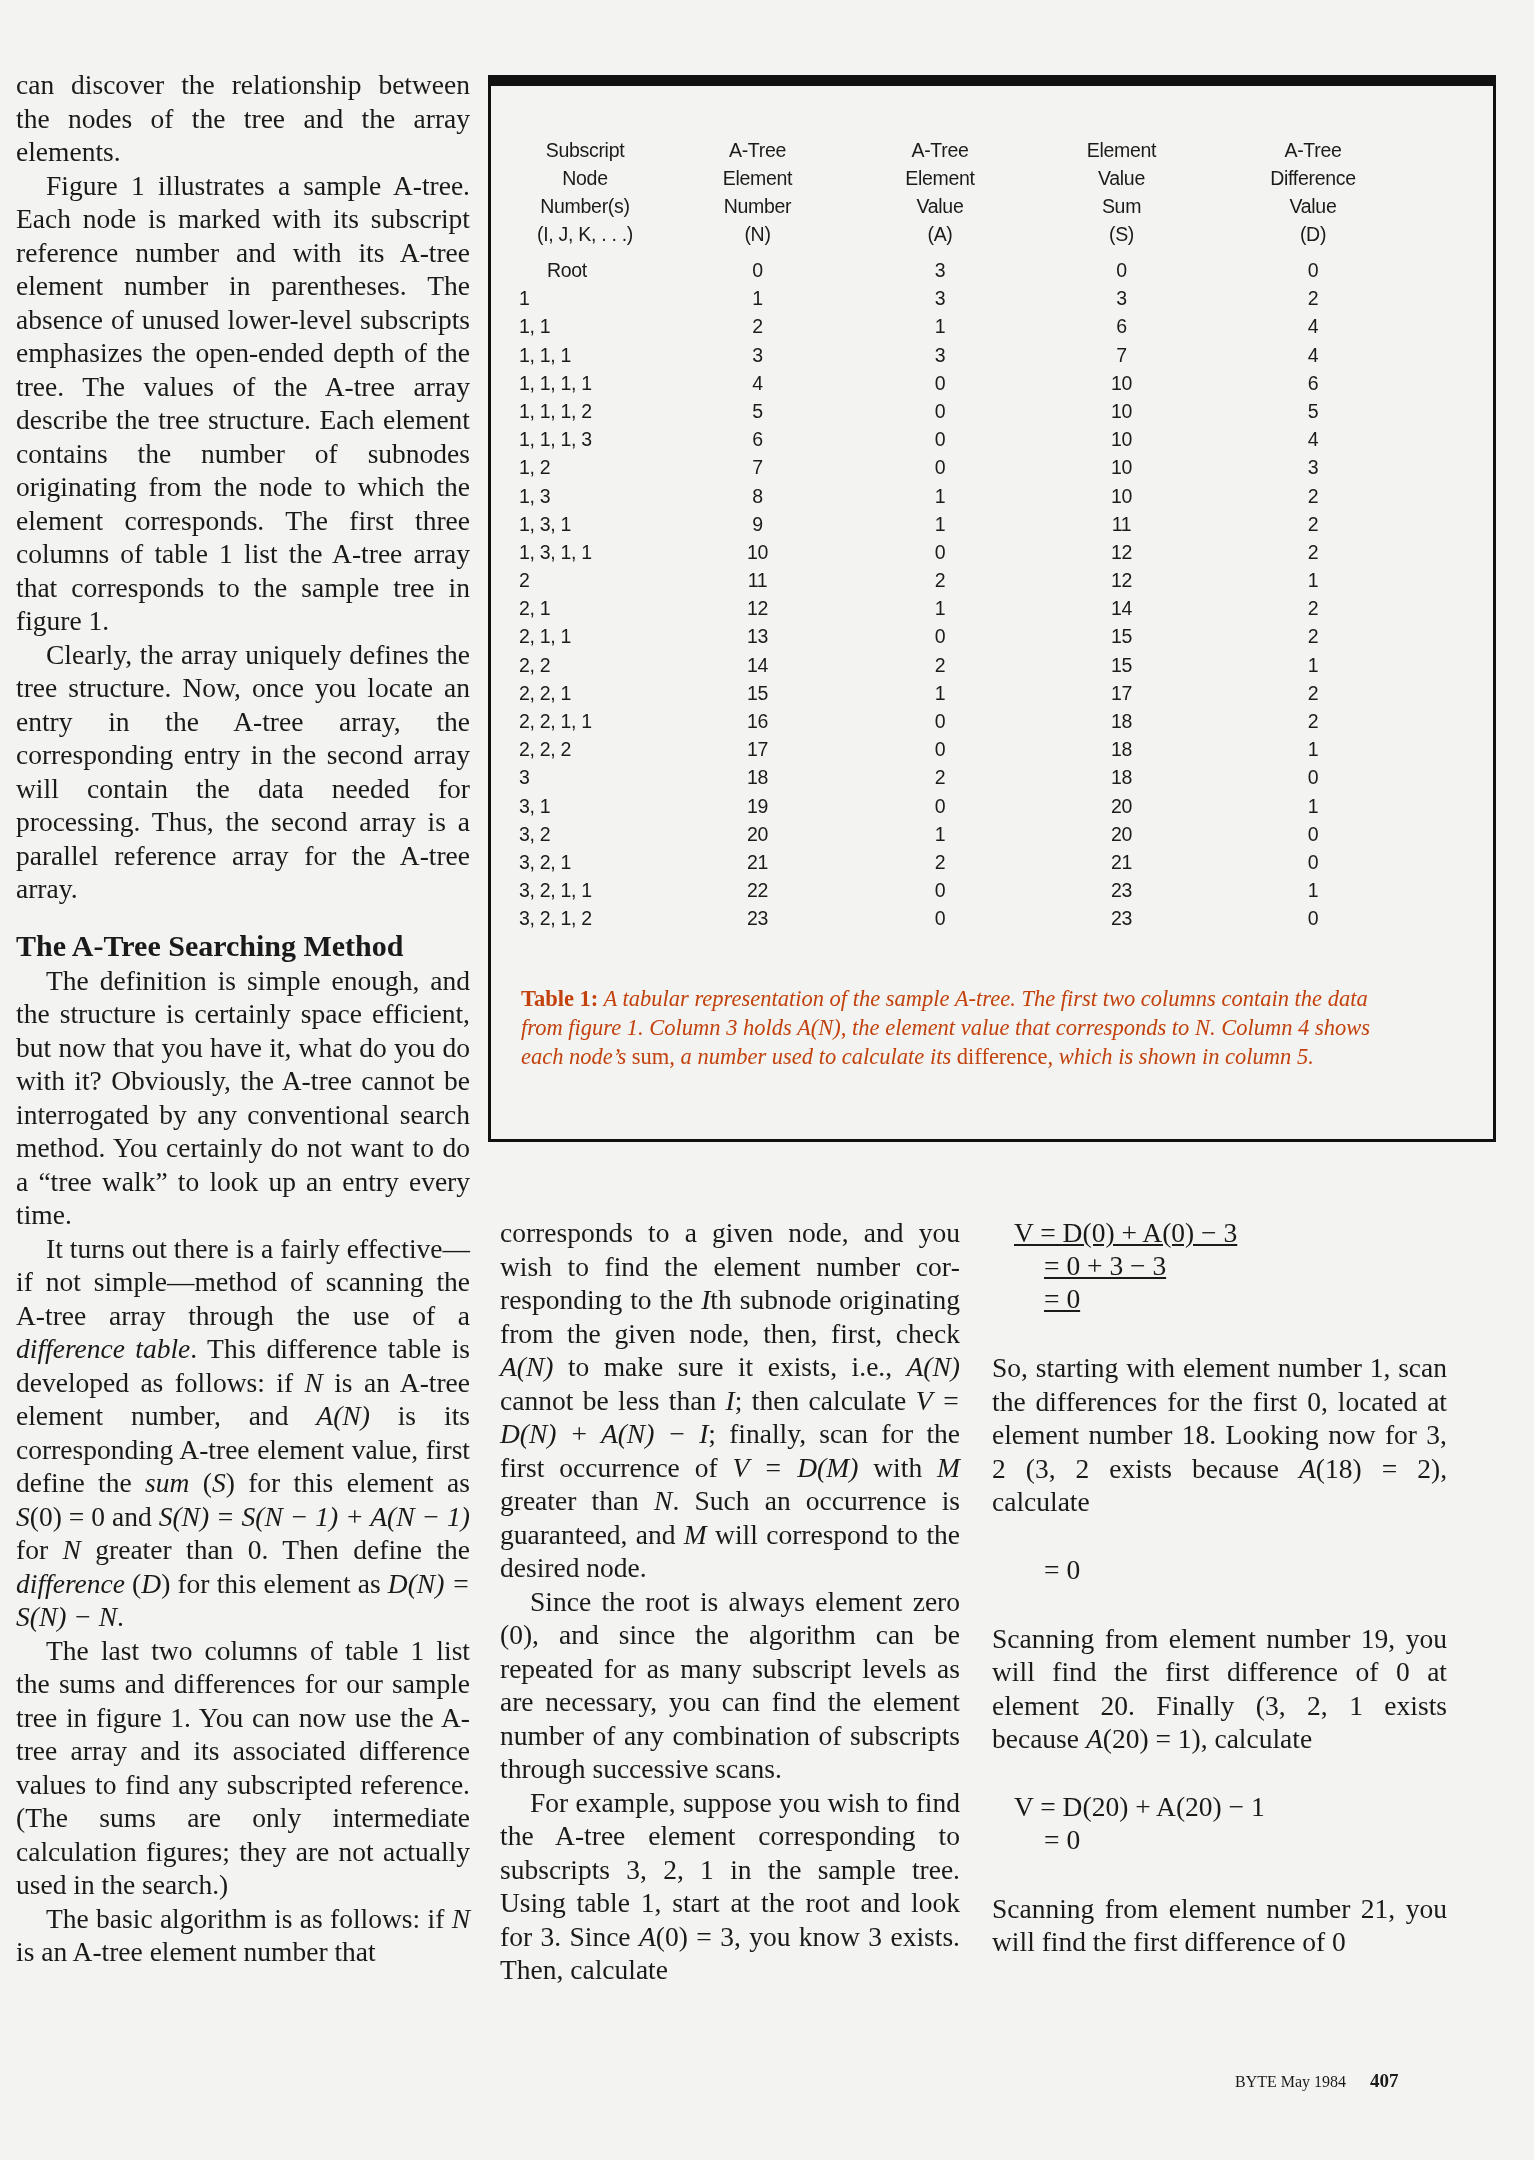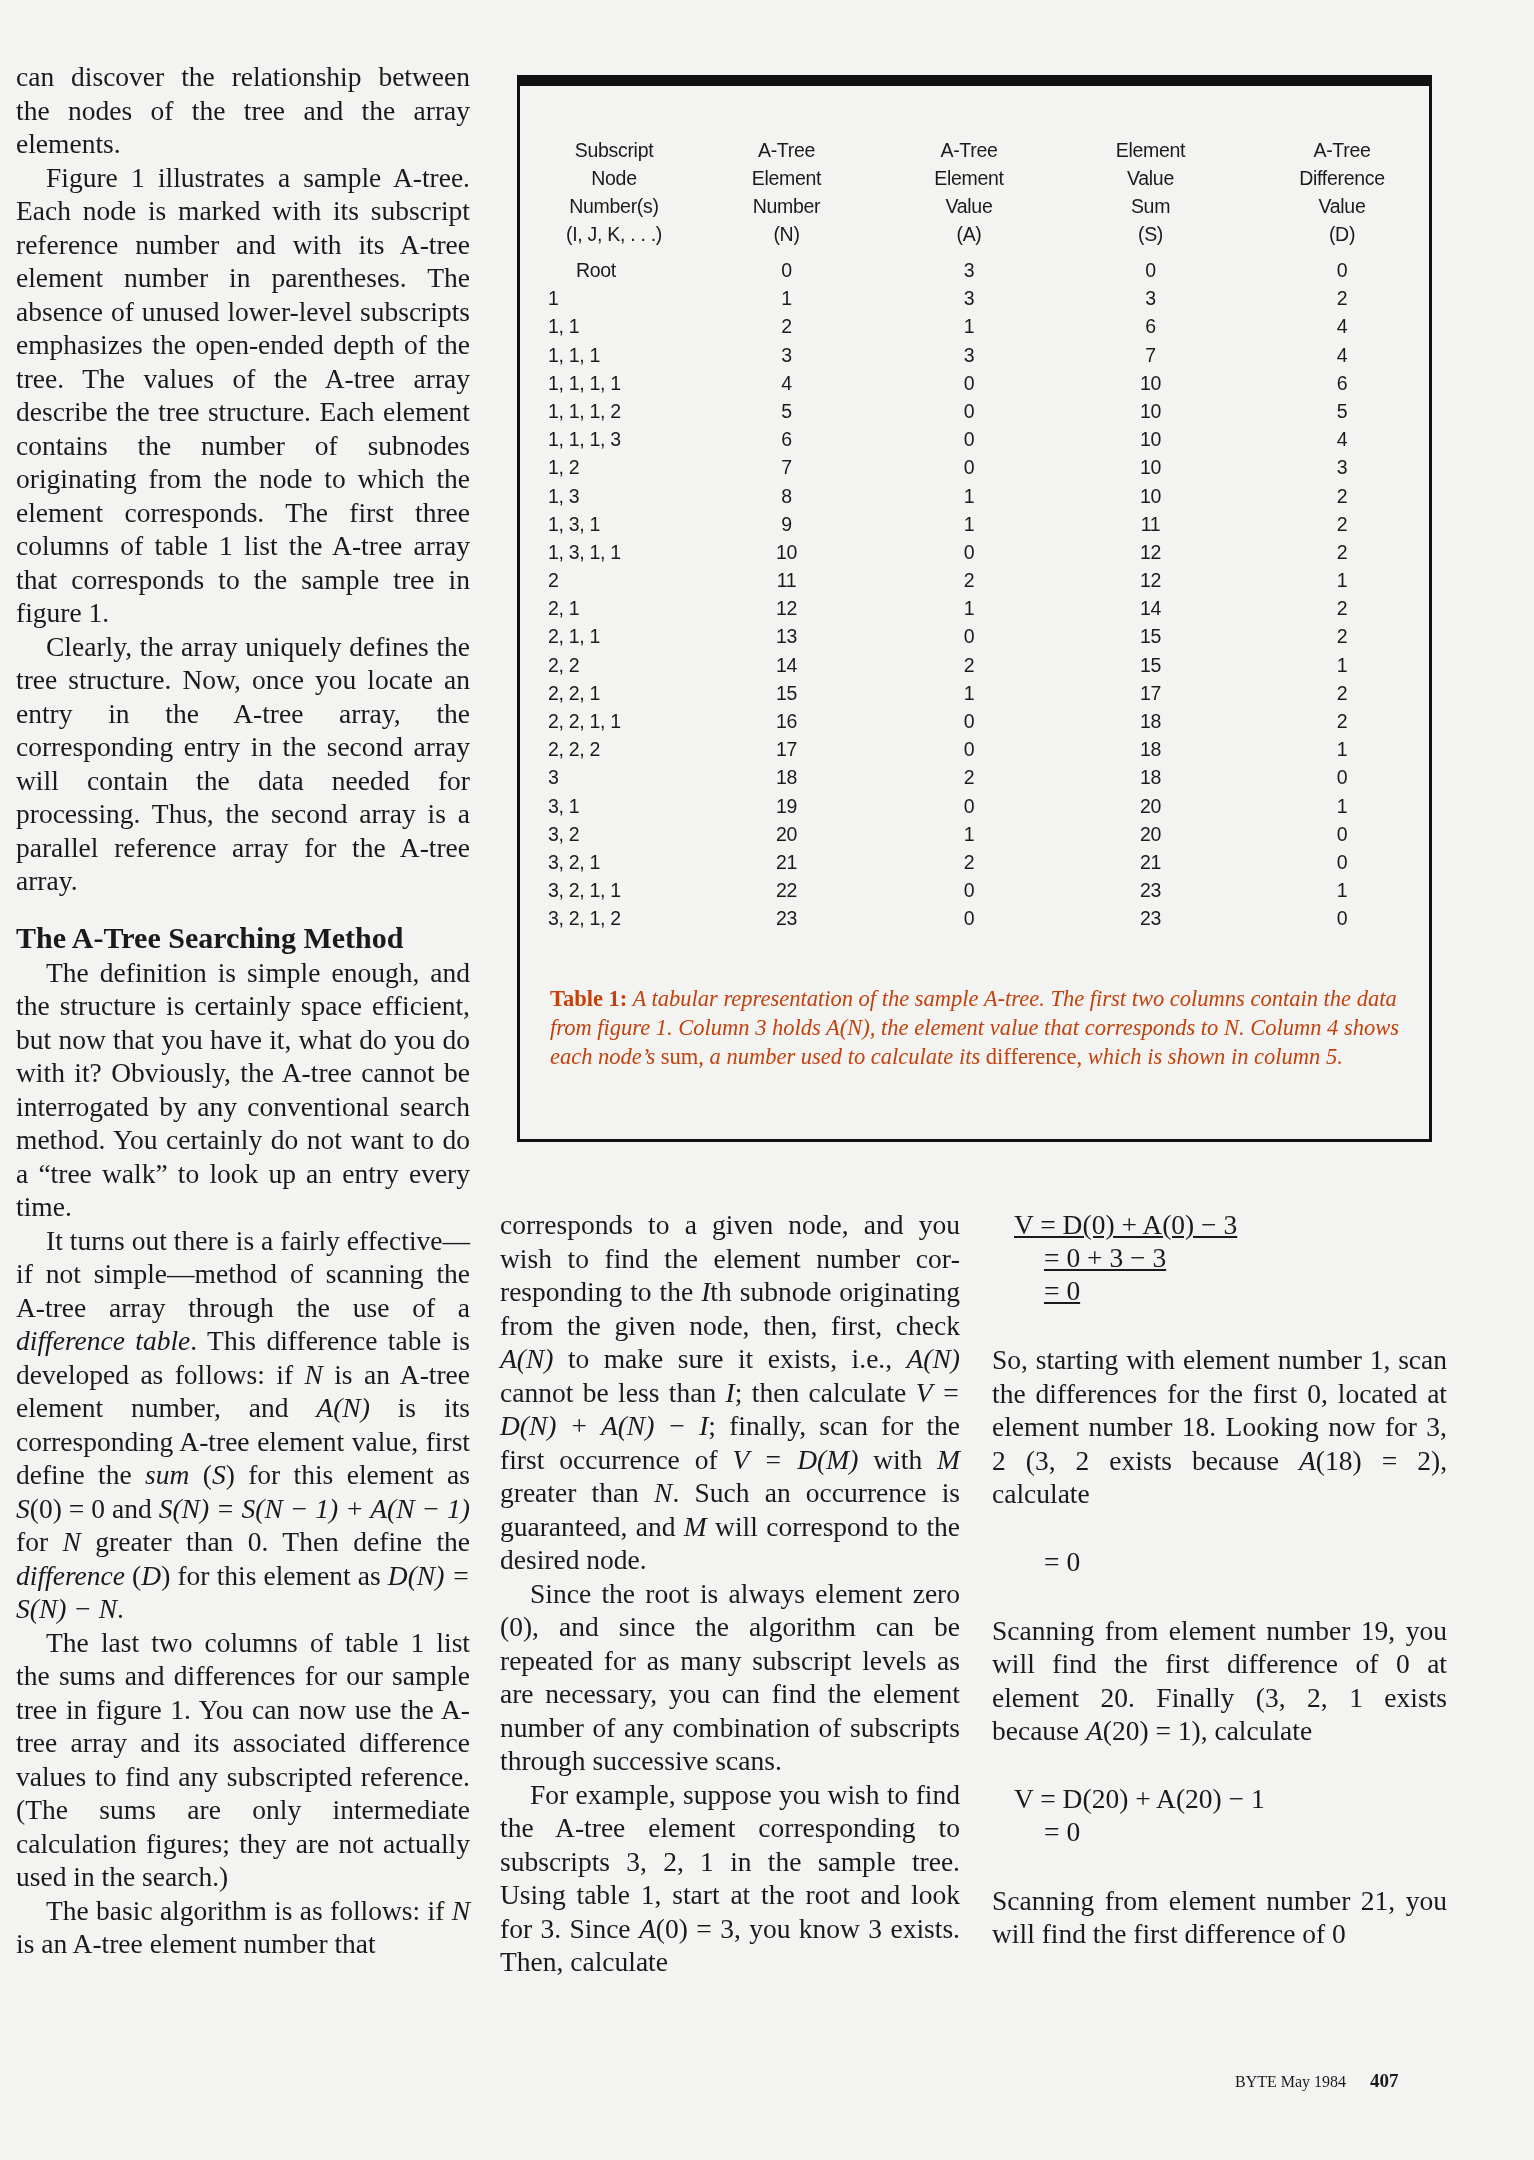--- a/index.html
+++ b/index.html
@@ -6,36 +6,37 @@
     body {
       width: 1534px; height: 2160px; position: relative; overflow: hidden;
       background: #f3f3f1; color: #1a1a1a;
       font-family: "DejaVu Serif", "Liberation Serif", serif;
     }
     .col {
       position: absolute; font-size: 25.5px; line-height: 33.5px;
       text-align: justify; hyphens: manual;
       font-family: "Liberation Serif", "DejaVu Serif", serif;
       font-size: 27.5px;
+      margin-top: 8px;
     }
     .col p { margin: 0; text-indent: 0; }
     .col p.ind { text-indent: 30px; }
     .col p.noind { text-indent: 0; }
     .col-left { left: 16px; top: 60px; width: 454px; }
     .col-mid { left: 500px; top: 1208px; width: 460px; }
     .col-right { left: 992px; top: 1208px; width: 455px; }
     .heading {
       font-weight: bold; font-size: 30px; line-height: 36px; margin: 16px 0 0 0 !important;
       text-align: left;
     }
     i { font-style: italic; }
 
     
     .table-box {
-      position: absolute; left: 517px; top: 75px; width: 915px; height: 1067px;
+      position: absolute; left: 488px; top: 75px; width: 1008px; height: 1067px;
       box-sizing: border-box;
       border-left: 3px solid #111; border-right: 3px solid #111; border-bottom: 3px solid #111;
       border-top: 11px solid #111;
     }
     .tbl {
       position: absolute; left: 14px; top: 50px; width: 910px;
       font-family: "Liberation Sans", "DejaVu Sans", sans-serif;
       font-size: 19.5px; color: #1b1b1b;
       letter-spacing: -0.3px;
     }

